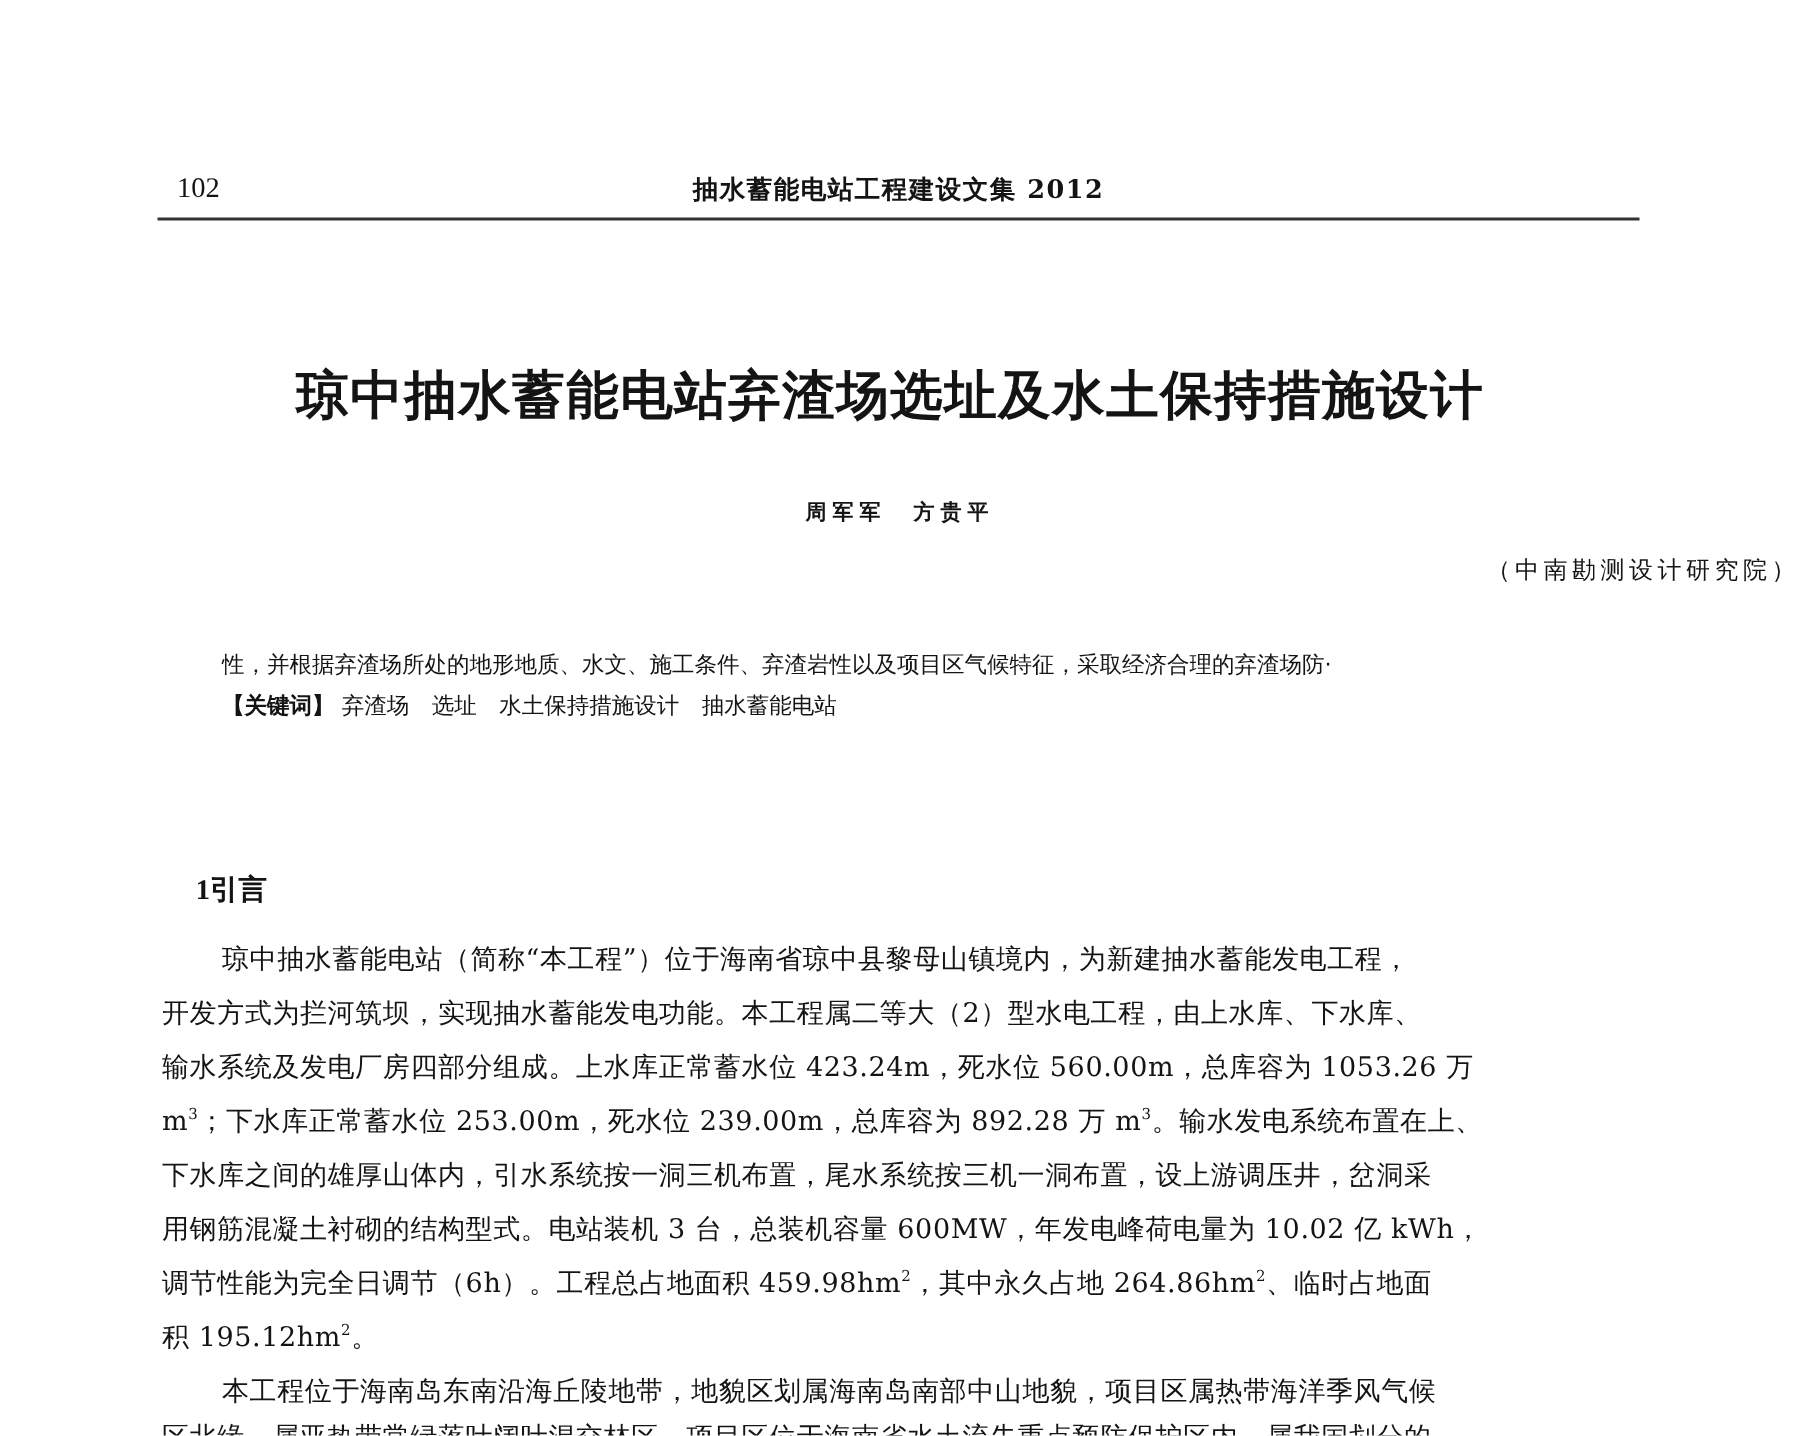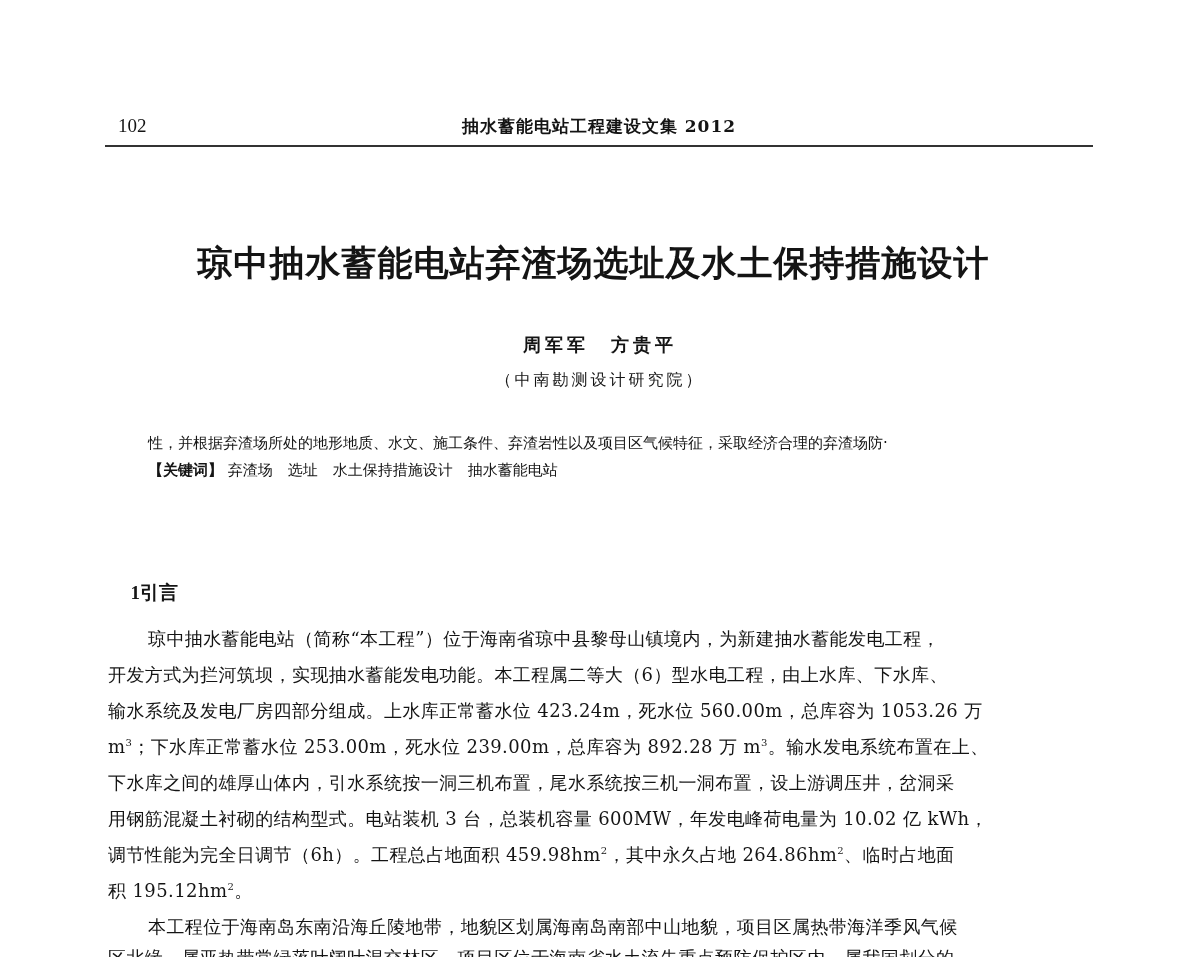--- a/index.html
+++ b/index.html
@@ -5,22 +5,22 @@
   html, body { margin:0; padding:0; background:#ffffff; }
   body { width:1200px; height:957px; position:relative; overflow:hidden; color:#141414;
          font-family:"DejaVu Serif", "Liberation Serif", serif; }
   .running-head { position:absolute; left:105px; top:112px; width:988px; height:30px; }
   .page-num { position:absolute; left:13px; top:3px; font-size:19px;
               font-family:"Liberation Serif", serif; }
   .journal { position:absolute; left:0; right:0; top:3px; text-align:center; font-size:17px; font-weight:bold; letter-spacing:1px; }
   .head-rule { position:absolute; left:105px; top:145px; width:988px; height:2px; background:#333; }
   .title { position:absolute; left:0; width:1187px; top:240px; text-align:center; font-size:35px;
            font-weight:bold; font-family:"DejaVu Sans", sans-serif; letter-spacing:1px; }
-  .authors { position:absolute; left:0; width:1200px; top:333px; text-align:center; font-size:18px; font-weight:bold; letter-spacing:4px; }
-  .affil { position:absolute; left:0; width:1200px; top:370px; text-align:center; font-size:16px; letter-spacing:3px; }
+  .authors { position:absolute; left:0; width:1200px; top:333px; text-align:center; font-size:14px; font-weight:bold; letter-spacing:4px; }
+  .affil { position:absolute; left:0; width:1200px; top:370px; text-align:right; font-size:16px; letter-spacing:3px; }
   .abs { position:absolute; left:148px; width:920px; font-size:15px; line-height:27px; font-family:"DejaVu Sans", sans-serif; }
   .abs .lbl { font-weight:bold; }
   .sec { position:absolute; left:108px; top:580px; font-size:19px; font-weight:bold; font-family:"DejaVu Sans", sans-serif;text-align:right; }
   .sec .n { display:inline-block; width:32px; font-family:"Liberation Serif", serif; }
   .body-line { position:absolute; left:108px; width:985px; font-size:18px; white-space:nowrap; letter-spacing:0.4px; }
   .body-line.indent { left:148px; width:945px; }
   sup { font-size:10px; vertical-align:7px; }
 </style>
 </head>
 <body>
@@ -38,21 +38,21 @@
 <div class="abs" style="top:430px;">
   <div>性，并根据弃渣场所处的地形地质、水文、施工条件、弃渣岩性以及项目区气候特征，采取经济合理的弃渣场防·</div>
   <div><span class="lbl">【关键词】</span> <span>弃渣场　选址　水土保持措施设计　抽水蓄能电站</span></div>
 </div>
 
 <div class="sec">
   <span class="n">1</span><span>引言</span>
 </div>
 
 <div class="body-line indent" style="top:627px;">琼中抽水蓄能电站（简称“本工程”）位于海南省琼中县黎母山镇境内，为新建抽水蓄能发电工程，</div>
-<div class="body-line" style="top:663px;">开发方式为拦河筑坝，实现抽水蓄能发电功能。本工程属二等大（6）型水电工程，由上水库、下水库、</div>
+<div class="body-line" style="top:663px;">开发方式为拦河筑坝，实现抽水蓄能发电功能。本工程属二等大（2）型水电工程，由上水库、下水库、</div>
 <div class="body-line" style="top:699px;">输水系统及发电厂房四部分组成。上水库正常蓄水位 423.24m，死水位 560.00m，总库容为 1053.26 万</div>
 <div class="body-line" style="top:735px;"><span>m</span><sup>3</sup><span>；下水库正常蓄水位 253.00m，死水位 239.00m，总库容为 892.28 万 m</span><sup>3</sup><span>。输水发电系统布置在上、</span></div>
 <div class="body-line" style="top:771px;">下水库之间的雄厚山体内，引水系统按一洞三机布置，尾水系统按三机一洞布置，设上游调压井，岔洞采</div>
 <div class="body-line" style="top:807px;">用钢筋混凝土衬砌的结构型式。电站装机 3 台，总装机容量 600MW，年发电峰荷电量为 10.02 亿 kWh，</div>
 <div class="body-line" style="top:843px;"><span>调节性能为完全日调节（6h）。工程总占地面积 459.98hm</span><sup>2</sup><span>，其中永久占地 264.86hm</span><sup>2</sup><span>、临时占地面</span></div>
 <div class="body-line" style="top:879px;"><span>积 195.12hm</span><sup>2</sup><span>。</span></div>
 <div class="body-line indent" style="top:915px;">本工程位于海南岛东南沿海丘陵地带，地貌区划属海南岛南部中山地貌，项目区属热带海洋季风气候</div>
 <div class="body-line" style="top:946px;">区北缘，属亚热带常绿落叶阔叶混交林区，项目区位于海南省水土流失重点预防保护区内，属我国划分的</div>
 
 </body></html>

